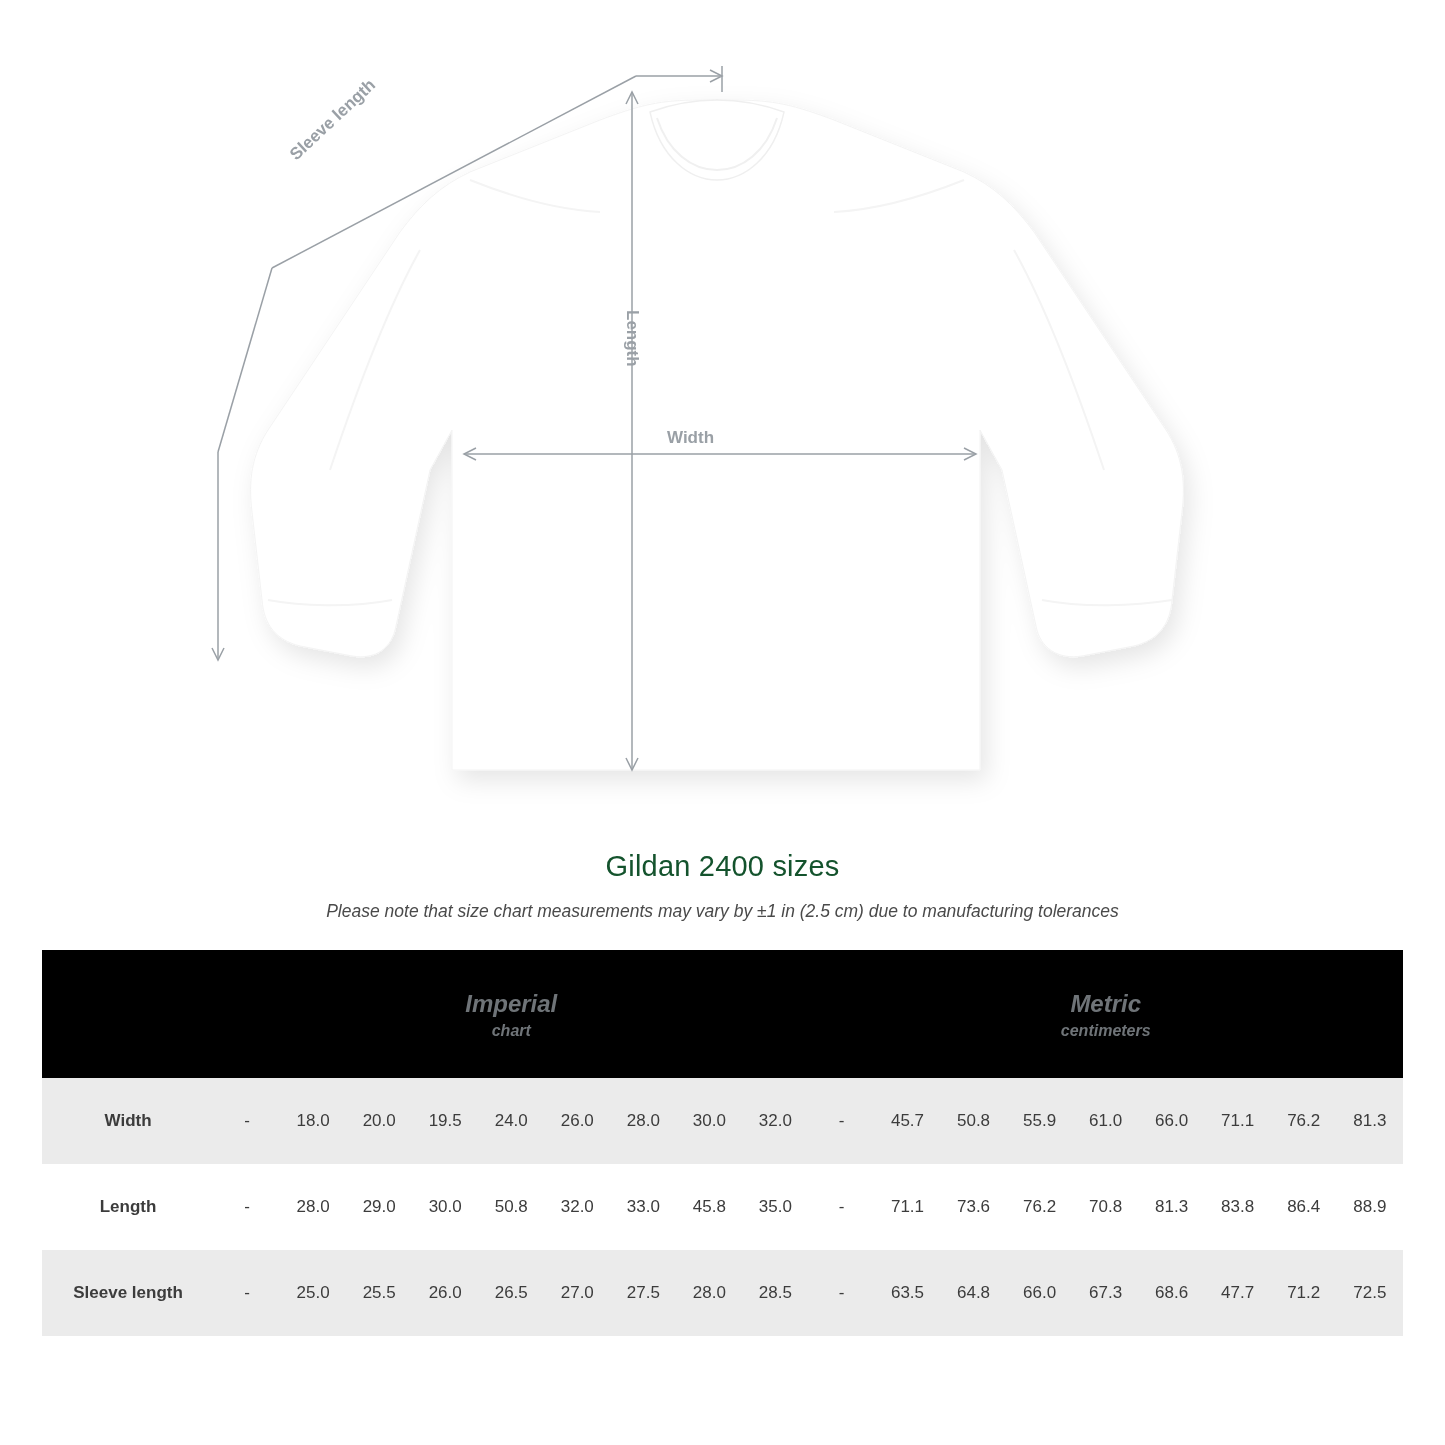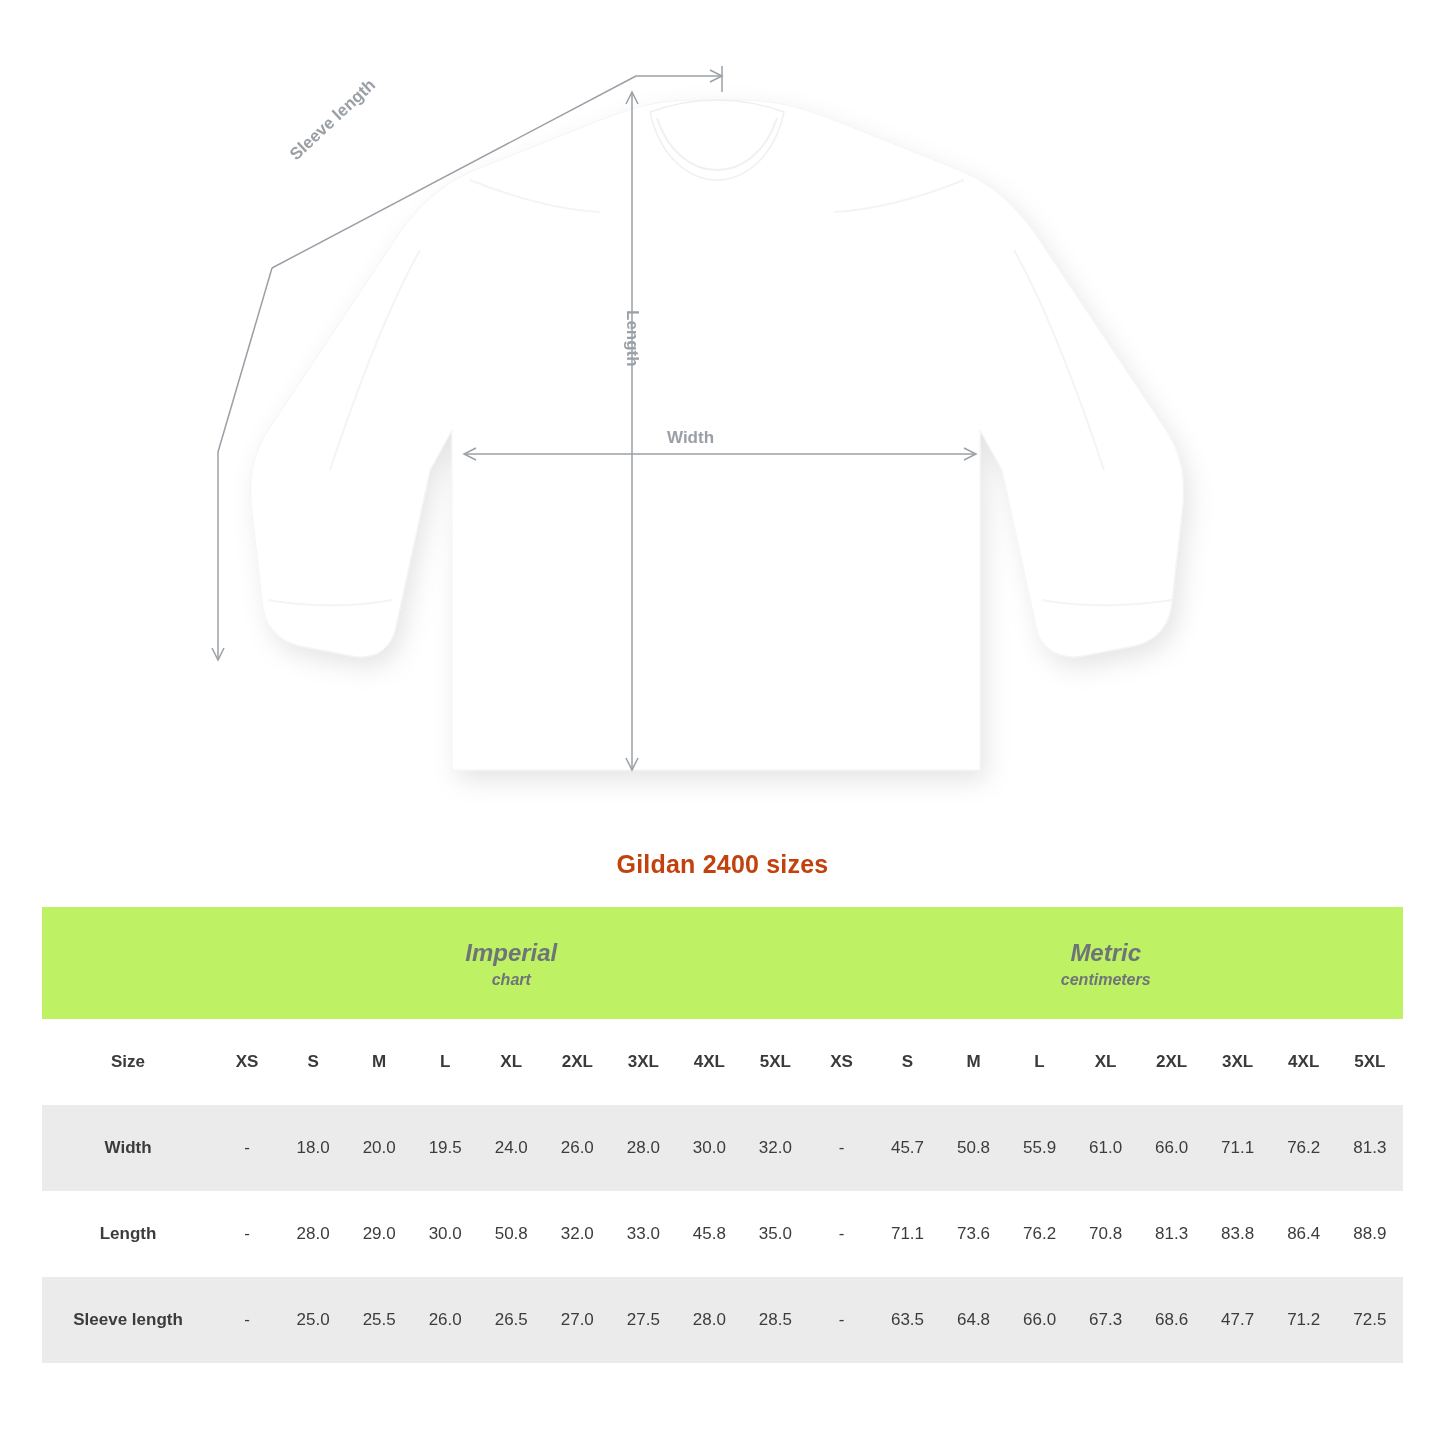--- a/index.html
+++ b/index.html
@@ -52,23 +52,23 @@
     left: 667px;
     top: 428px;
   }
 
   
   .title-block {
     text-align: center;
     margin-top: 30px;
   }
   .chart-title {
-    font-size: 25px;
-    font-weight: bold;
-    color: #c2410c;
+    font-size: 29px;
+    font-weight: normal;
+    color: #14532d;
     letter-spacing: .2px;
   }
   .chart-note {
     margin-top: 18px;
     font-size: 17.5px;
     font-style: italic;
     color: #4a4a4a;
   }
 
   
@@ -81,22 +81,22 @@
     table-layout: fixed;
   }
   th, td {
     text-align: center;
     vertical-align: middle;
     font-size: 16.5px;
     color: #3c3c3c;
     border: none;
   }
   .unit-row th {
-    background: #bef264;
-    height: 112px;
+    background: #000000;
+    height: 128px;
     padding: 0;
   }
   .unit-name {
     font-size: 24px;
     font-style: italic;
     font-weight: bold;
     color: #6f7478;
     display: block;
     line-height: 1.25;
   }
@@ -211,61 +211,41 @@
     </g>
   </svg>
 
   <div class="dim-label" id="label-sleeve">Sleeve length</div>
   <div class="dim-label" id="label-length">Length</div>
   <div class="dim-label" id="label-width">Width</div>
 </div>
 
 <div class="title-block">
   <div class="chart-title">Gildan 2400 sizes</div>
+  <div class="chart-note">Please note that size chart measurements may vary by ±1 in (2.5 cm) due to manufacturing tolerances</div>
 </div>
 
 <div class="table-wrap">
   <table>
     <colgroup>
       <col style="width:172px">
       <col span="18" class="col-narrow">
     </colgroup>
     <thead>
       <tr class="unit-row">
         <th></th>
         <th colspan="9">
           <span class="unit-name">Imperial</span>
           <span class="unit-sub">chart</span>
         </th>
         <th colspan="9">
           <span class="unit-name">Metric</span>
           <span class="unit-sub">centimeters</span>
         </th>
       </tr>
-      <tr class="head-row">
-        <th class="rowhead">Size</th>
-        <th>XS</th>
-        <th>S</th>
-        <th>M</th>
-        <th>L</th>
-        <th>XL</th>
-        <th>2XL</th>
-        <th>3XL</th>
-        <th>4XL</th>
-        <th>5XL</th>
-        <th>XS</th>
-        <th>S</th>
-        <th>M</th>
-        <th>L</th>
-        <th>XL</th>
-        <th>2XL</th>
-        <th>3XL</th>
-        <th>4XL</th>
-        <th>5XL</th>
-      </tr>
     </thead>
     <tbody>
       <tr class="data-row shade">
         <td class="rowhead">Width</td>
         <td>-</td>
         <td>18.0</td>
         <td>20.0</td>
         <td>19.5</td>
         <td>24.0</td>
         <td>26.0</td>

